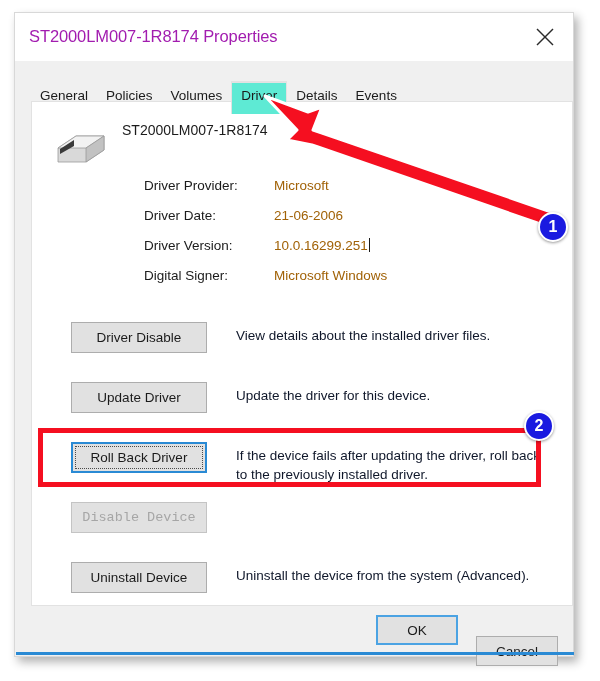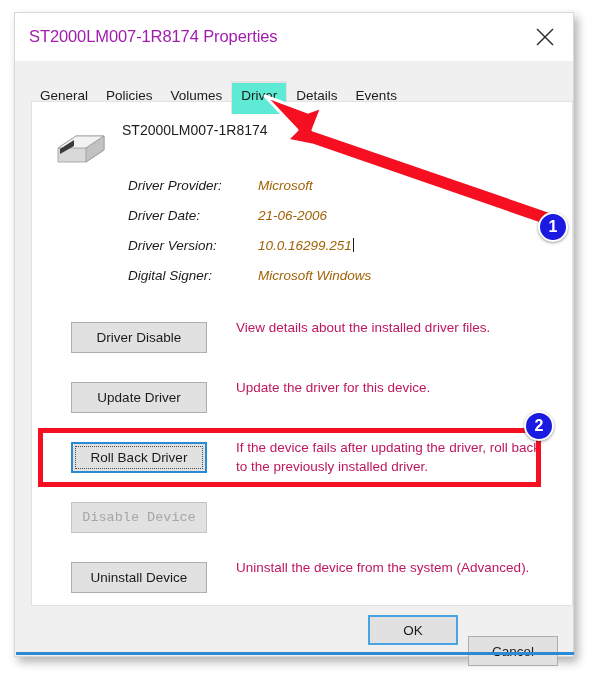--- a/index.html
+++ b/index.html
@@ -125,24 +125,23 @@
     position: absolute;
     left: 90px;
     top: 6px;
     font-size: 14px;
     color: #1b1b1b;
   }
 
   
   #driver-info {
     position: absolute;
-    left: 0;
+    left: 16px;
     top: 76px;
     width: 100%;
-    font-style: italic;
   }
   .info-row {
     position: relative;
     height: 30px;
   }
   .info-label {
     position: absolute;
     left: 96px;
     top: 0;
     font-size: 13.5px;
@@ -207,24 +206,24 @@
   .action-button.disabled {
     color: #a6a6a6;
     background: #e1e1e1;
     border-color: #c4c4c4;
     cursor: default;
     font-family: Liberation Mono, monospace;
   }
   .action-desc {
     position: absolute;
     left: 204px;
-    top: 4px;
+    top: 12px;
     width: 310px;
     font-size: 13.5px;
-    color: #be185d;
+    color: #0f172a;
     line-height: 19px;
   }
 
   
   #footer-bar {
     position: absolute;
     left: 0;
     bottom: 0;
     width: 100%;
     height: 51px;
@@ -234,21 +233,21 @@
     position: absolute;
     left: 1px;
     bottom: 1px;
     width: 558px;
     height: 3px;
     background: #2a8ad4;
   }
   .footer-button {
     position: absolute;
     top: 10px;
-    width: 90px;
+    width: 82px;
     height: 30px;
     background: #e1e1e1;
     border: 1px solid #adadad;
     font-family: "Liberation Sans", sans-serif;
     font-size: 13.5px;
     color: #1b1b1b;
     box-sizing: border-box;
     cursor: pointer;
     padding: 0;
   }

